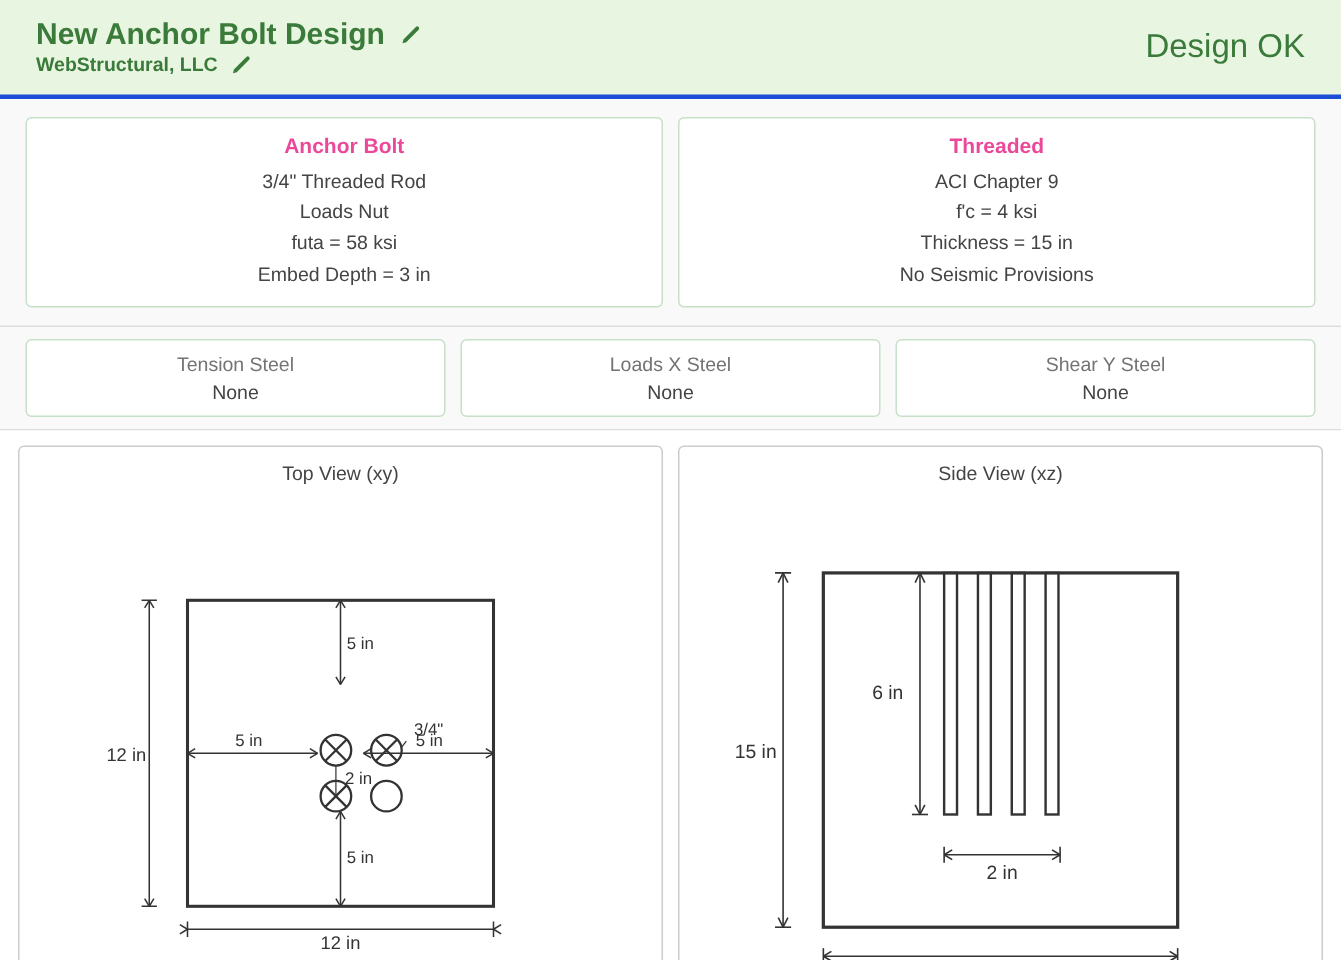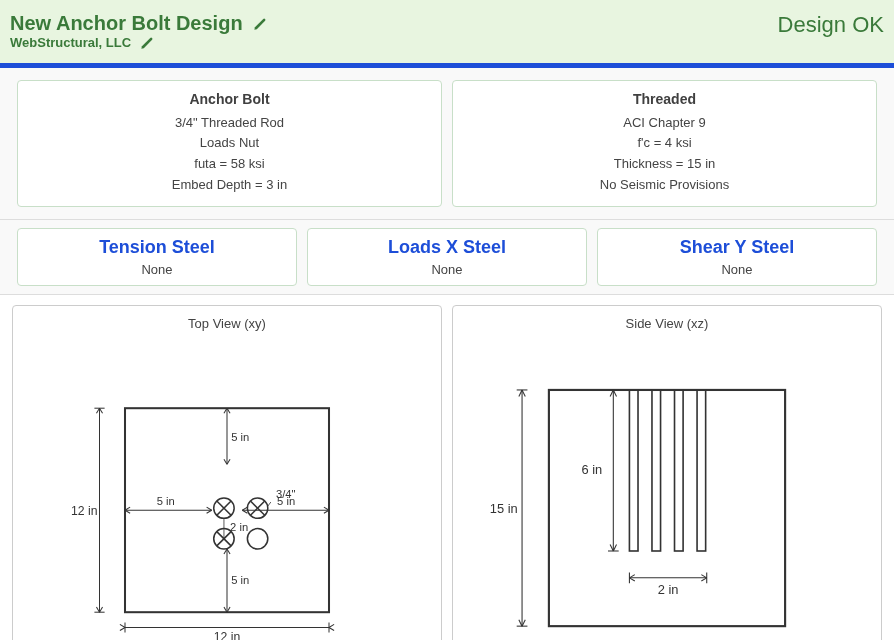--- a/index.html
+++ b/index.html
@@ -1,24 +1,24 @@
 <!DOCTYPE html>
 <html><head>
   <meta charset="utf-8">
   <style>
     * { box-sizing: border-box; margin: 0; padding: 0; }
     body { font-family: Arial, sans-serif; background: #fff; width: 894px; min-height: 640px; }
     
     .header {
       background: #e8f5e0;
-      padding: 12px 10px;
+      padding: 12px 24px;
       display: flex;
       justify-content: space-between;
-      align-items: flex-start;
-      border-bottom: 5px solid #1d4ed8;
+      align-items: center;
+      border-bottom: 3px solid #1d4ed8;
     }
     .header-left .title {
       font-size: 20px;
       font-weight: bold;
       color: #3a7a3a;
     }
     .header-left .subtitle {
       font-size: 13px;
       color: #3a7a3a;
       font-weight: bold;
@@ -47,21 +47,21 @@
       flex: 1;
       border: 1px solid #c8dfc8;
       border-radius: 4px;
       padding: 10px 14px;
       margin: 0 5px;
       text-align: center;
       background: #fff;
     }
     .info-card .card-title {
       font-weight: bold;
-      color: #404040;
+      color: #ec4899;
       font-size: 14px;
       margin-bottom: 6px;
     }
     .info-card .card-line {
       font-size: 13px;
       color: #444;
       line-height: 1.6;
     }
     
     .steel-section {
@@ -74,23 +74,23 @@
     .steel-card {
       flex: 1;
       border: 1px solid #c8dfc8;
       border-radius: 4px;
       padding: 8px 14px;
       margin: 0 5px;
       text-align: center;
       background: #fff;
     }
     .steel-card .card-title {
-      font-weight: bold;
-      color: #1d4ed8;
-      font-size: 18px;
+      font-weight: normal;
+      color: #737373;
+      font-size: 13px;
       margin-bottom: 4px;
     }
     .steel-card .card-line {
       font-size: 13px;
       color: #444;
     }
     
     .diagrams-section {
       display: flex;
       padding: 10px 12px;

